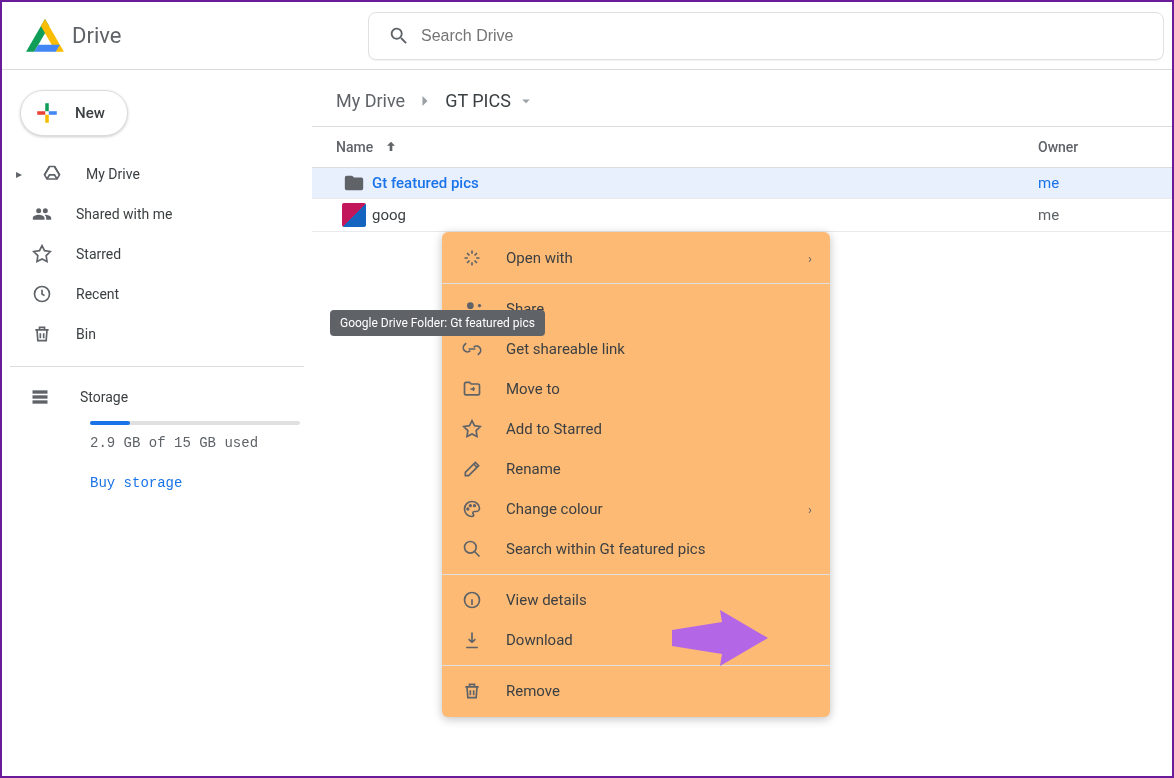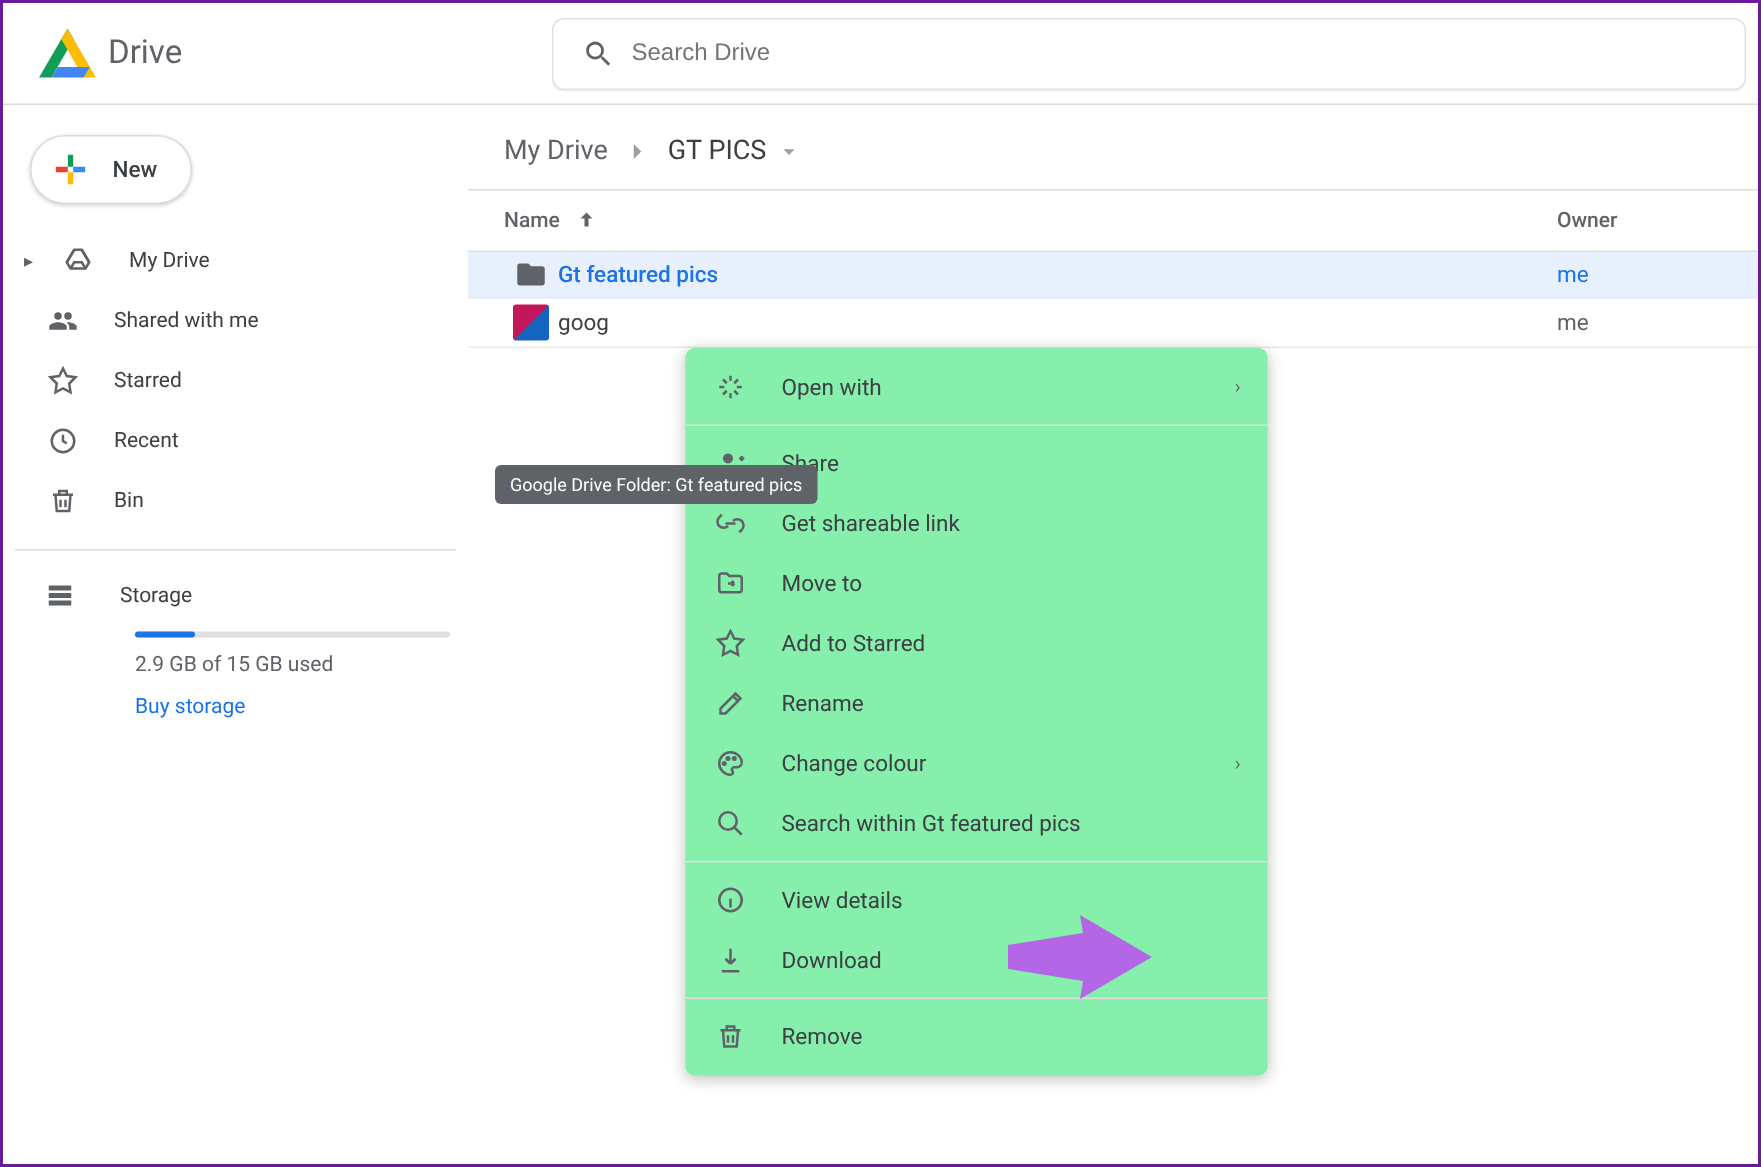--- a/index.html
+++ b/index.html
@@ -15,39 +15,39 @@
 .new-btn { display:inline-flex; align-items:center; gap:12px; background:#fff; border:1px solid #dadce0; border-radius:24px; padding:6px 22px 6px 10px; box-shadow:0 1px 3px rgba(0,0,0,0.2); margin:8px 0 18px 10px; cursor:pointer;}
 .new-btn span.label { font-size:15px; color:#3c4043; font-weight:500;}
 .nav-item { display:flex; align-items:center; gap:22px; padding:10px 12px 10px 20px; border-radius:0 20px 20px 0; cursor:pointer; font-size:14px; color:#3c4043;}
 .nav-item .icon { width:24px; color:#5f6368; display:flex; justify-content:center;}
 .nav-item .caret { margin-left:-14px; margin-right:-4px; font-size:12px; color:#5f6368;}
 .sep { border-top:1px solid #dadce0; margin:12px 0;}
 .storage-label-row { display:flex; align-items:center; gap:30px; padding:8px 12px 8px 20px; font-size:14px;}
 .storage-bar { height:4px; background:#e0e0e0; border-radius:2px; margin:6px 0 10px 0; position:relative; width:210px; margin-left:32px;}
 .storage-bar .fill { height:100%; width:19%; background:#1a73e8; border-radius:2px;}
 .storage-text { font-size:14px; color:#5f6368; margin-left:32px;}
-.buy-link { color:#1a73e8; font-size:14px; margin-top:12px; display:block; margin-left:32px; cursor:pointer;}
+.buy-link { color:#1a73e8; font-size:14px; margin-top:24px; display:block; margin-left:32px; cursor:pointer;}
 .main { flex:1; padding:0; position:relative;}
 .breadcrumb { display:flex; align-items:center; gap:10px; padding:20px 24px 14px 24px; font-size:18px; color:#5f6368; border-bottom:1px solid transparent;}
 .breadcrumb .crumb { cursor:pointer;}
 .breadcrumb .current { color:#3c4043; display:flex; align-items:center; gap:6px; font-weight:400;}
 .breadcrumb .chev { color:#9aa0a6; }
 .list-head { display:flex; border-bottom:1px solid #dadce0; border-top:1px solid #dadce0; padding:12px 24px; font-size:14px; color:#5f6368; font-weight:500;}
 .col-name { flex:1; display:flex; align-items:center; gap:10px;}
 .col-owner { width:110px; text-align:left;}
 .row { display:flex; align-items:center; padding:4px 24px; border-bottom:1px solid #e8eaed; font-size:15px;}
 .row .ico { width:36px; display:flex; justify-content:center; color:#5f6368;}
 .row .file-name { flex:1; }
 .row.selected { background:#e8f0fe; }
 .row.selected .file-name { color:#1a73e8; font-weight:500;}
 .row .owner { width:110px; color:#5f6368;}
 .row.selected .owner { color:#1a73e8;}
 .thumb { width:24px; height:24px; background:linear-gradient(135deg,#c2185b 0 50%,#1565c0 50% 100%); border-radius:2px;}
 .tooltip { position:absolute; background:#5f6368; color:#fff; font-size:12px; padding:6px 10px; border-radius:4px; z-index:30;}
-.ctx-menu { position:absolute; top:230px; left:440px; width:388px; background:#86efac; border-radius:6px; box-shadow:0 2px 10px rgba(0,0,0,0.25); z-index:20; padding:6px 0;margin-left:15px;}
+.ctx-menu { position:absolute; top:230px; left:440px; width:388px; background:#fdba74; border-radius:6px; box-shadow:0 2px 10px rgba(0,0,0,0.25); z-index:20; padding:6px 0;}
 .ctx-item { display:flex; align-items:center; gap:22px; padding:10px 18px; font-size:15px; color:#3c4043; cursor:pointer;}
 .ctx-item .mi { width:24px; color:#5f6368; display:flex; justify-content:center;}
 .ctx-item .arrow { margin-left:auto; color:#5f6368; font-size:13px;}
 .ctx-sep { border-top:1px solid #e0e0e0; margin:5px 0;}
 .big-arrow { position:absolute; top:540px; left:360px; z-index:25;}
 svg { display:block;}
 </style>
 </head>
 <body>
 
@@ -134,21 +134,21 @@
     <div class="storage-label-row">
       <span class="icon">
           <svg width="20" height="20" viewBox="0 0 24 24" fill="#5f6368">
             <rect x="3" y="4" width="18" height="4"></rect>
             <rect x="3" y="10" width="18" height="4"></rect>
             <rect x="3" y="16" width="18" height="4"></rect>
           </svg>
         </span>
       <span>Storage</span>
     </div>
-    <div style="padding-left:48px;">
+    <div style="padding-left:48px;font-family:Liberation Mono, monospace;">
       <div class="storage-bar">
           <div class="fill"></div>
         </div>
       <div class="storage-text">2.9 GB of 15 GB used</div>
       <a class="buy-link">Buy storage</a>
     </div>
   </div>
 
   <div class="main">
     <div class="breadcrumb">

